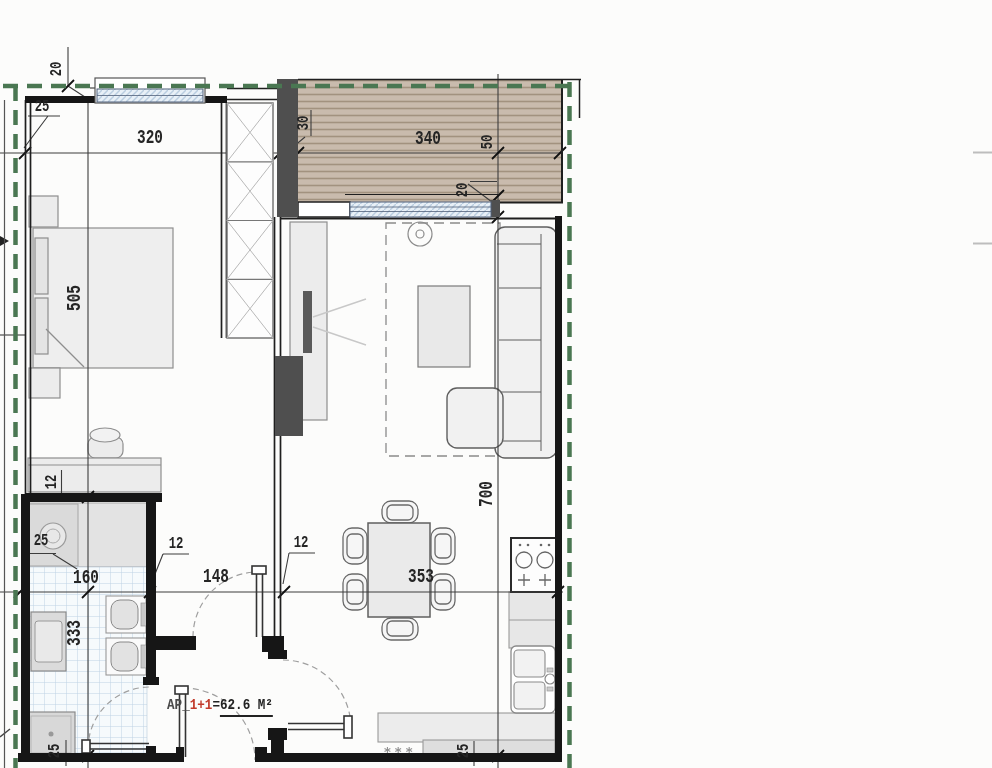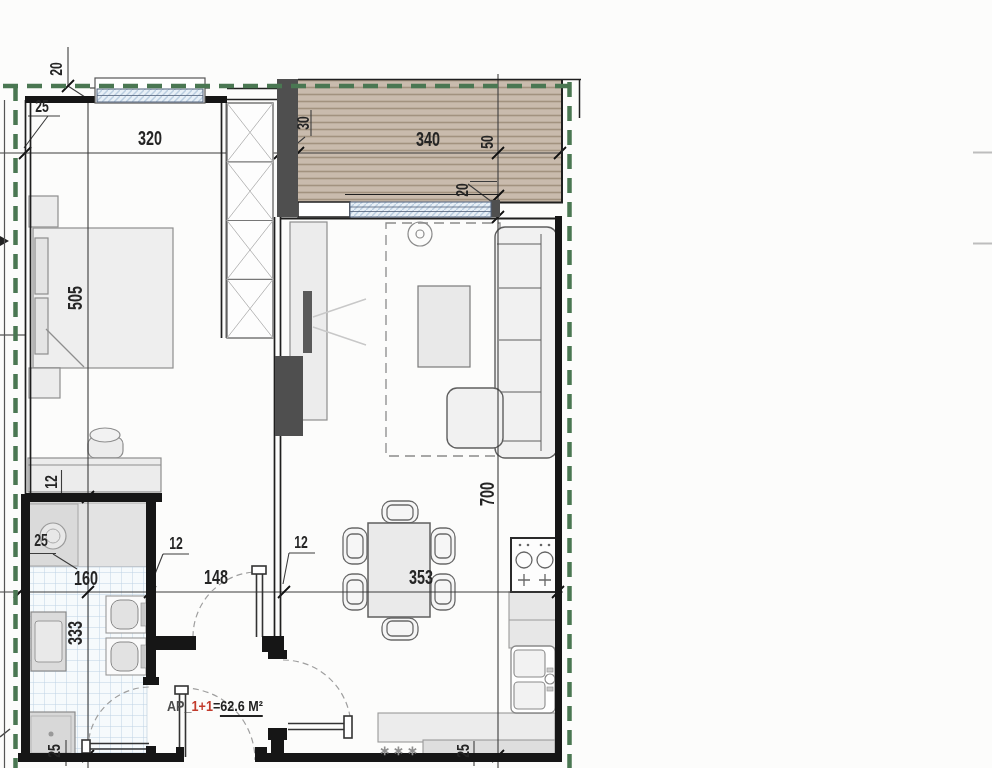--- a/index.html
+++ b/index.html
@@ -1,17 +1,17 @@
 <!DOCTYPE html>
 <html><head>
 <meta charset="utf-8">
 <style>
   html,body{margin:0;padding:0;background:#ffffff;}
   #plan{position:relative;width:992px;height:768px;background:#fcfcfb;overflow:hidden;
-        font-family:Liberation Sans, sans-serif;}
+        font-family:Liberation Mono, monospace;}
   #plan svg{position:absolute;left:0;top:0;}
   .lbl{position:absolute;font-weight:bold;font-size:20px;color:#252525;white-space:nowrap;
        transform:translate(-50%,-50%) scaleX(.72);line-height:1;}
   .lbl.sm{font-size:17px;}
   .lbl.rot{transform:translate(-50%,-50%) rotate(-90deg) scaleX(.72);}
   .ap{position:absolute;left:167px;top:697px;font-weight:bold;font-size:15px;color:#222;
       white-space:nowrap;transform:scaleX(.84);transform-origin:left center;line-height:1.2;}
   .ap .grey{color:#4b4b4b;}
   .ap .red{color:#c23b2c;}
   .ap .und{border-bottom:2px solid #222;padding-bottom:1px;}

